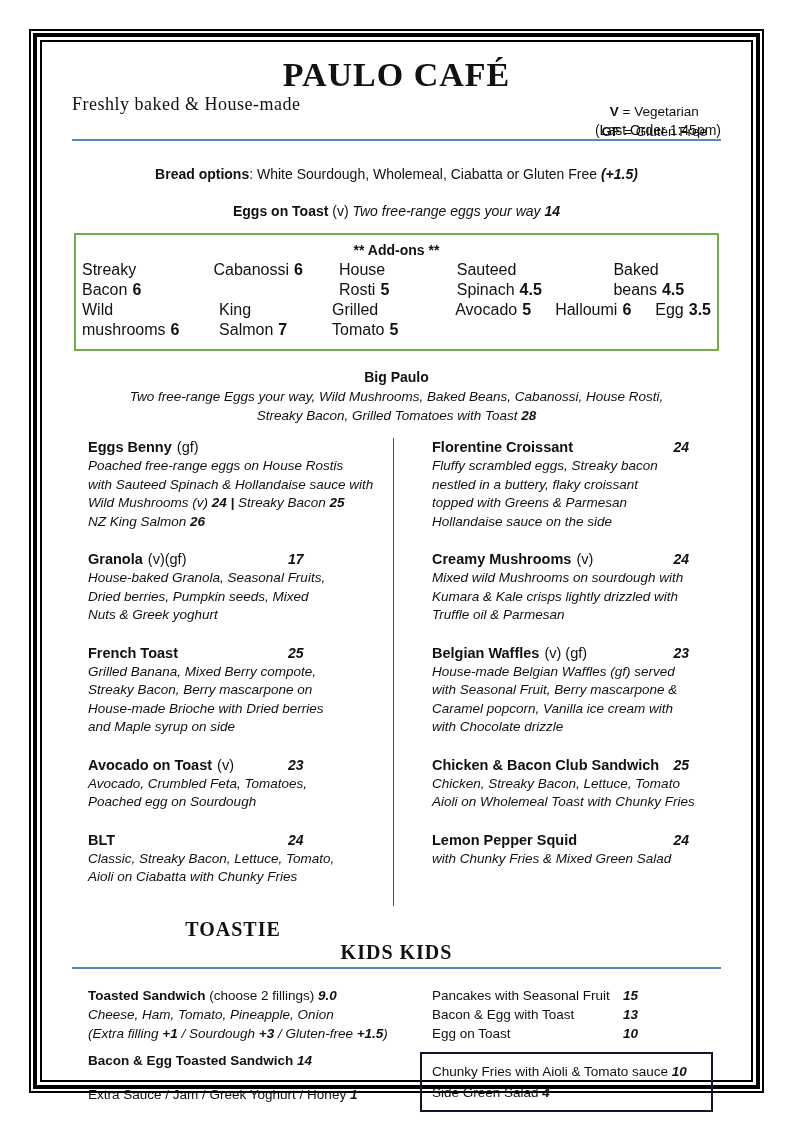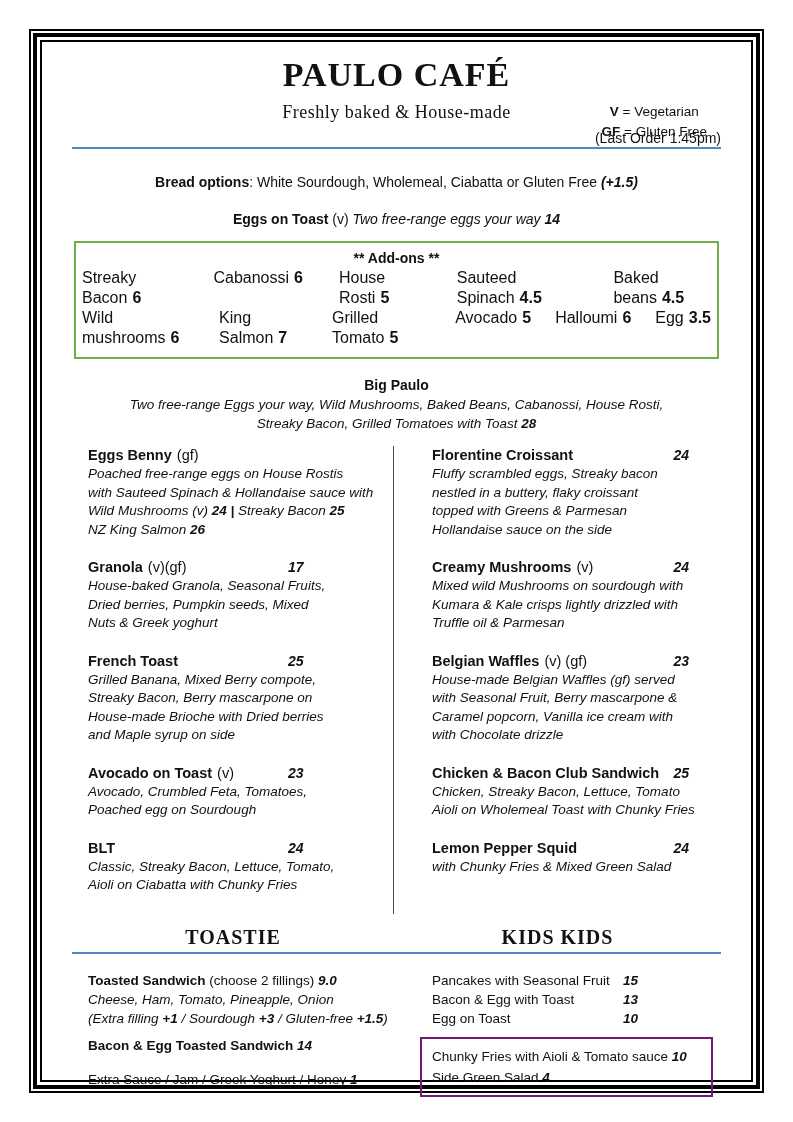--- a/index.html
+++ b/index.html
@@ -9,22 +9,22 @@
           border:2px solid #000;padding:2px;box-sizing:border-box;}
   .frame2{border:4px solid #000;padding:3px;height:100%;box-sizing:border-box;}
   .frame3{border:2px solid #000;height:100%;box-sizing:border-box;position:relative;}
   .content{padding:4px 30px 0;}
 
   .b{font-weight:bold;}
   .i{font-style:italic;}
 
   .title{font-family:"Liberation Serif",serif;font-weight:bold;font-size:34px;
          text-align:center;margin-top:10px;letter-spacing:1px;}
-  .subtitle{font-family:"Liberation Serif",serif;font-size:18px;text-align:center;
-            margin-top:8px;letter-spacing:0.5px;}
+  .subtitle{font-family:"Liberation Serif",serif;font-size:18px;
+            margin-top:0;letter-spacing:0.5px;}
   .legend{position:absolute;right:44px;top:60px;text-align:center;
           font-size:13.5px;line-height:20px;}
   .head-row{position:relative;text-align:center;margin-top:24px;}
   .section-title{font-family:"Liberation Serif",serif;font-weight:bold;
                  font-size:21px;letter-spacing:1px;}
   .last-order{position:absolute;right:0;bottom:1px;font-size:14px;font-weight:normal;}
   .blue-rule{height:2px;background:#5585c2;margin-top:3px;}
 
   .center-line{text-align:center;font-size:14px;line-height:18px;}
   .bread{margin-top:24px;}
@@ -46,36 +46,36 @@
   .vdiv{width:1px;background:#4a4a4a;}
   .col-r{flex:1;box-sizing:border-box;padding-left:38px;}
   .item{margin-bottom:19px;}
   .item-head{position:relative;font-size:14.5px;line-height:19px;font-weight:bold;}
   .tags{font-weight:normal;margin-left:5px;}
   .price{position:absolute;top:0;font-style:italic;font-size:14px;}
   .col-l .price{left:200px;}
   .col-r .price{right:32px;}
   .desc{font-style:italic;font-size:13.5px;line-height:18.5px;}
 
-  .bottom-heads{display:flex;margin-top:12px;}
+  .bottom-heads{display:flex;margin-top:12px;flex-direction:column;}
   .bh{font-family:"Liberation Serif",serif;font-weight:bold;font-size:20px;letter-spacing:1px;}
   .bh-l{width:322px;text-align:center;}
   .bh-r{flex:1;text-align:center;}
   .rule2{margin-top:3px;}
 
   .bottom-cols{display:flex;margin-top:17px;}
   .bcol-l{width:322px;box-sizing:border-box;padding-left:16px;}
   .bcol-r{flex:1;box-sizing:border-box;padding-left:38px;}
   .t-line{font-size:13.5px;line-height:19px;}
   .gap1{margin-top:8px;}
   .gap2{margin-top:15px;}
   .krow{display:flex;width:206px;font-size:13.5px;line-height:19px;}
   .krow .kname{flex:1;}
   .kprice{font-weight:bold;font-style:italic;}
-  .green-box{border:2px solid #701a75;margin-top:9px;margin-right:8px;margin-left:-12px;
+  .green-box{border:2px solid #0f172a;margin-top:9px;margin-right:8px;margin-left:-12px;
              padding:7px 10px;font-size:13.5px;line-height:21px;}
 </style>
 </head>
 <body>
 
 <div class="page">
   <div class="frame1">
     <div class="frame2">
       <div class="frame3">
 

